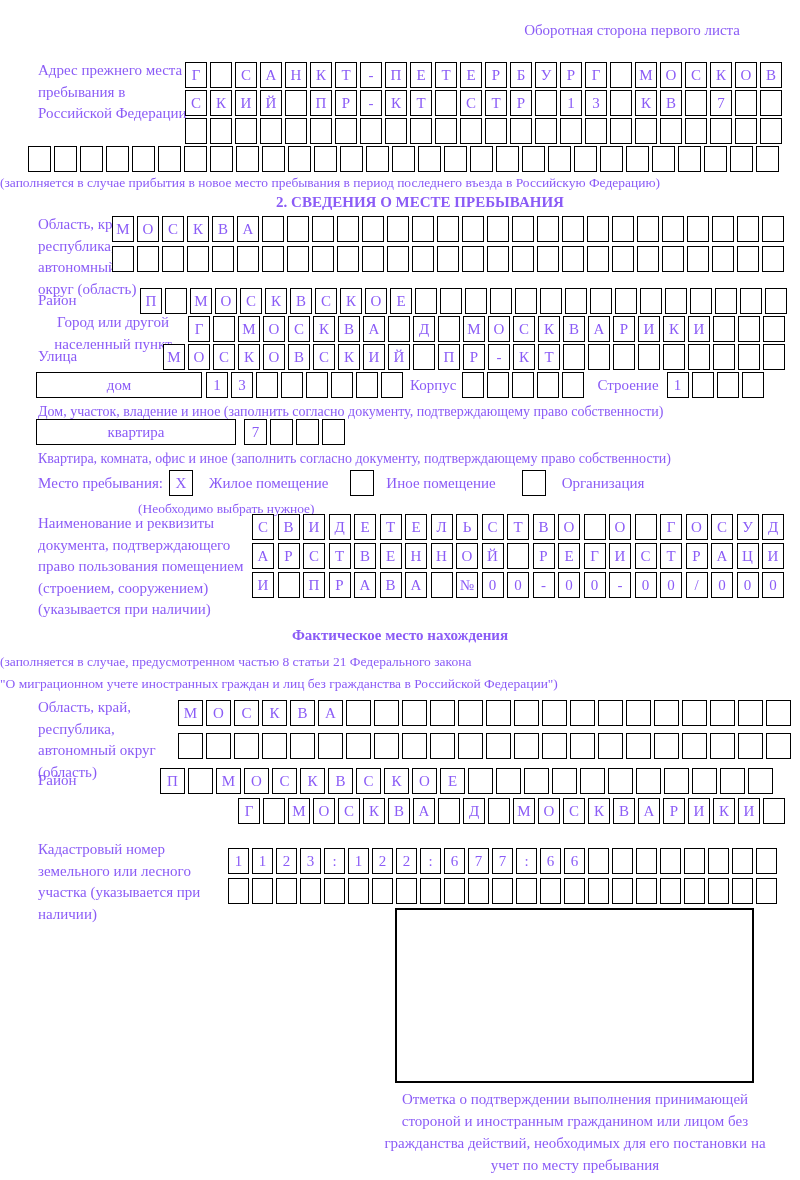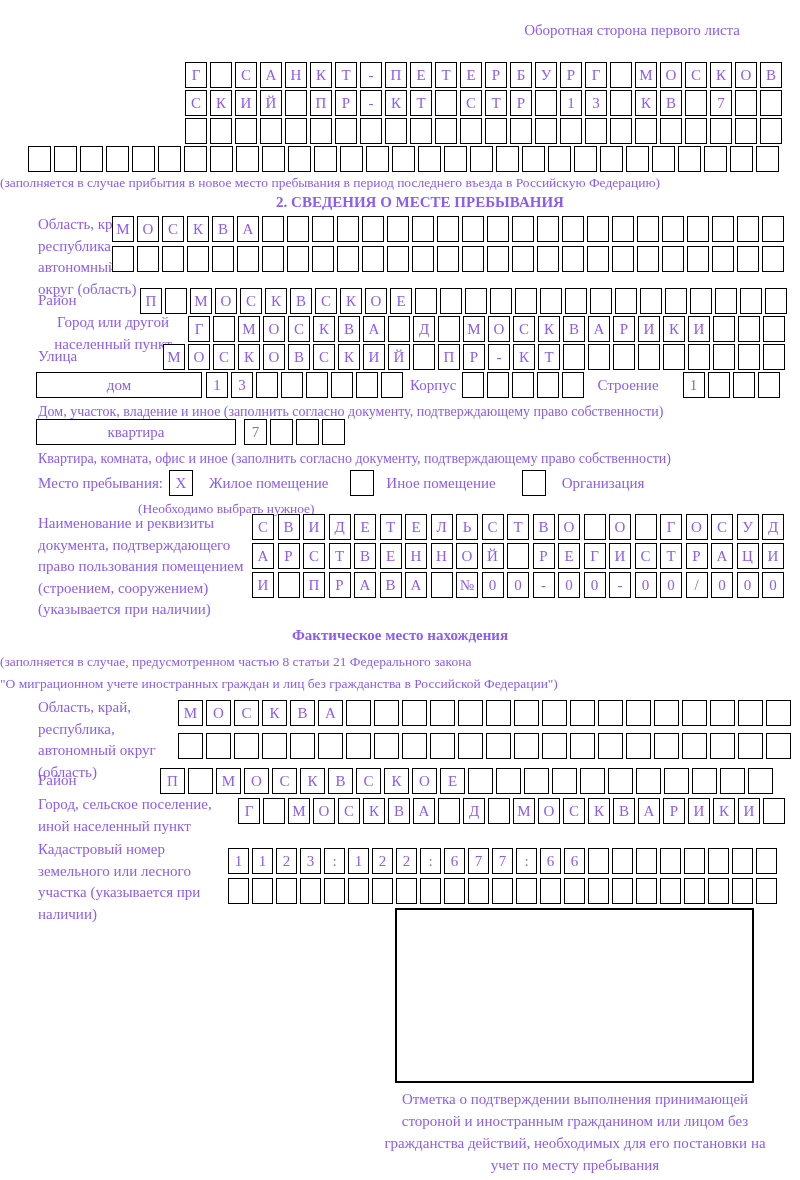--- a/index.html
+++ b/index.html
@@ -36,20 +36,21 @@
   }
   .stampbox { position:absolute; box-sizing:border-box; border:2px solid #000; background:#fff; }
 </style>
 </head>
 <body>
 
 <div class="page">
 
   <div class="abs" style="left:400px; top:22px; width:340px; text-align:right; font-size:15px;">Оборотная сторона первого листа</div>
 
+  <div class="label" style="left:38px; top:60px; width:150px;">Адрес прежнего места пребывания в Российской Федерации</div>
   <div class="cellrow" style="left:185px; top:62px;">
       <span class="cell">Г</span>
       <span class="cell"></span>
       <span class="cell">С</span>
       <span class="cell">А</span>
       <span class="cell">Н</span>
       <span class="cell">К</span>
       <span class="cell">Т</span>
       <span class="cell">-</span>
       <span class="cell">П</span>
@@ -316,21 +317,21 @@
         <span class="cell"></span>
       </div>
     <div class="ilabel" style="margin:0 6px 0 4px;">Корпус</div>
     <div class="cells">
         <span class="cell"></span>
         <span class="cell"></span>
         <span class="cell"></span>
         <span class="cell"></span>
         <span class="cell"></span>
       </div>
-    <div class="ilabel" style="margin:0 24px 0 10px;">Строение</div>
+    <div class="ilabel" style="margin:0 8px 0 10px;">Строение</div>
     <div class="cells">
         <span class="cell">1</span>
         <span class="cell"></span>
         <span class="cell"></span>
         <span class="cell"></span>
       </div>
   </div>
   <div class="lnote" style="left:38px; top:402px; width:720px;">Дом, участок, владение и иное (заполнить согласно документу, подтверждающему право собственности)</div>
 
   <div class="cellrow" style="left:36px; top:419px;">
@@ -499,21 +500,20 @@
       <span class="cell"></span>
       <span class="cell"></span>
       <span class="cell"></span>
       <span class="cell"></span>
       <span class="cell"></span>
       <span class="cell"></span>
       <span class="cell"></span>
       <span class="cell"></span>
     </div>
 
-  <div class="label" style="left:38px; top:794px; width:205px;">Город, сельское поселение, иной населенный пункт</div>
   <div class="cellrow" style="left:238px; top:798px;">
       <span class="cell">Г</span>
       <span class="cell"></span>
       <span class="cell">М</span>
       <span class="cell">О</span>
       <span class="cell">С</span>
       <span class="cell">К</span>
       <span class="cell">В</span>
       <span class="cell">А</span>
       <span class="cell"></span>

